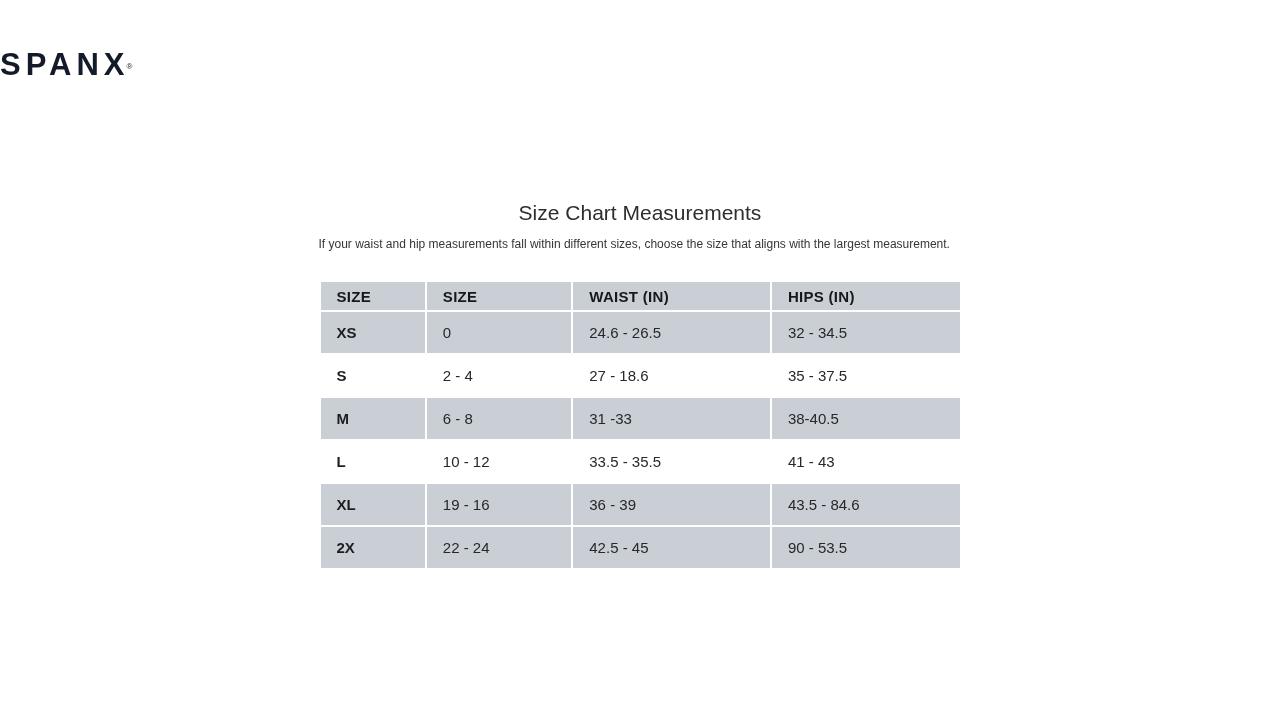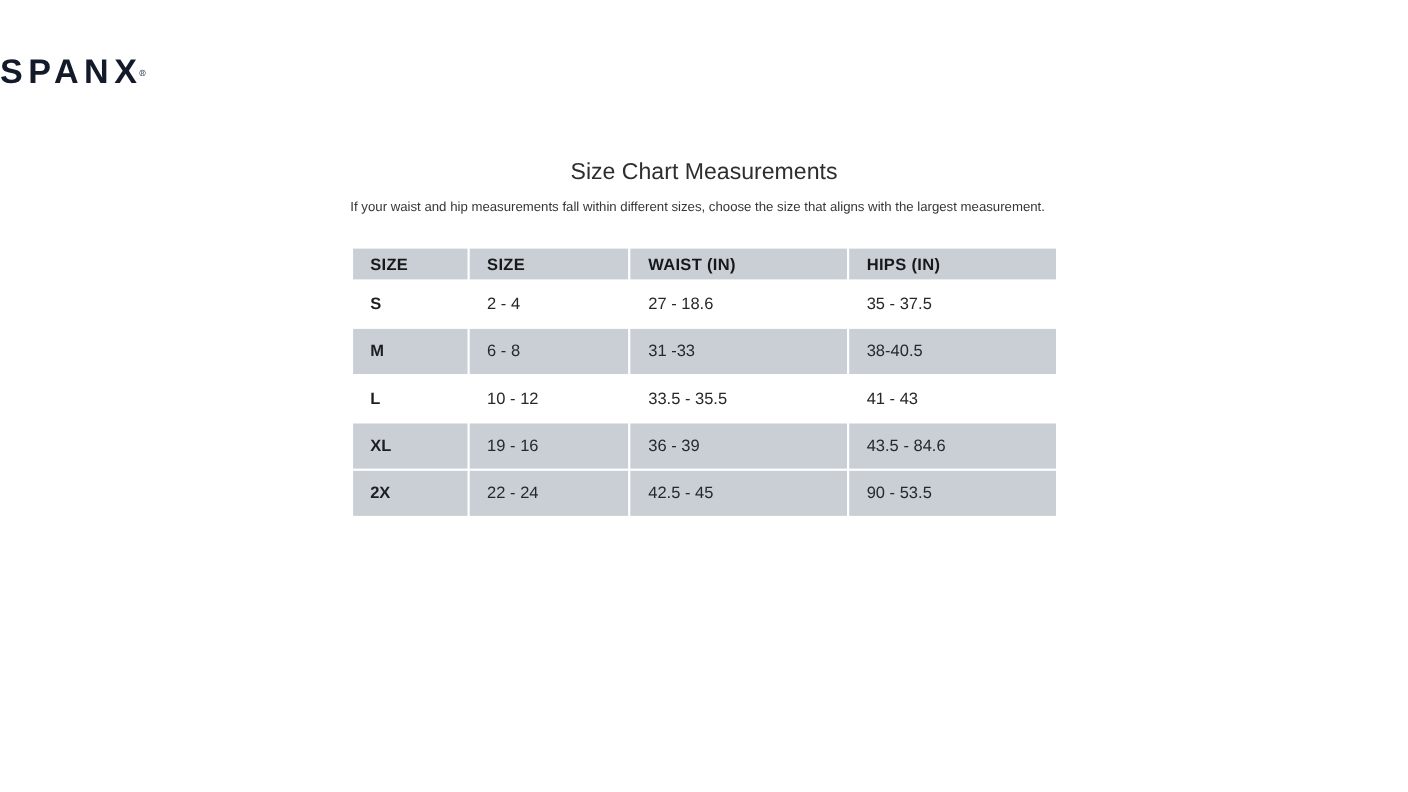--- a/index.html
+++ b/index.html
@@ -30,21 +30,21 @@
     vertical-align: top;
     position: relative;
     top: 2px;
     left: -3px;
   }
   .content {
     width: 643px;
     margin: 0 auto;
   }
   .page-title {
-    margin-top: 64px;
+    margin-top: 120px;
     text-align: center;
     font-size: 21px;
     font-weight: 400;
     color: #2e2e2e;
     line-height: 24px;
   }
   .page-subtitle {
     margin-top: 12px;
     text-align: left;
     font-size: 12px;
@@ -105,20 +105,26 @@
     </colgroup>
     <thead>
       <tr class="shade">
           <th>SIZE</th>
           <th>SIZE</th>
           <th>WAIST (IN)</th>
           <th>HIPS (IN)</th>
         </tr>
     </thead>
     <tbody>
+        <tr class="shade">
+          <td class="first-col">XS</td>
+          <td>0</td>
+          <td>24.6 - 26.5</td>
+          <td>32 - 34.5</td>
+        </tr>
         <tr class="plain">
           <td class="first-col">S</td>
           <td>2 - 4</td>
           <td>27 - 18.6</td>
           <td>35 - 37.5</td>
         </tr>
         <tr class="shade">
           <td class="first-col">M</td>
           <td>6 - 8</td>
           <td>31 -33</td>

